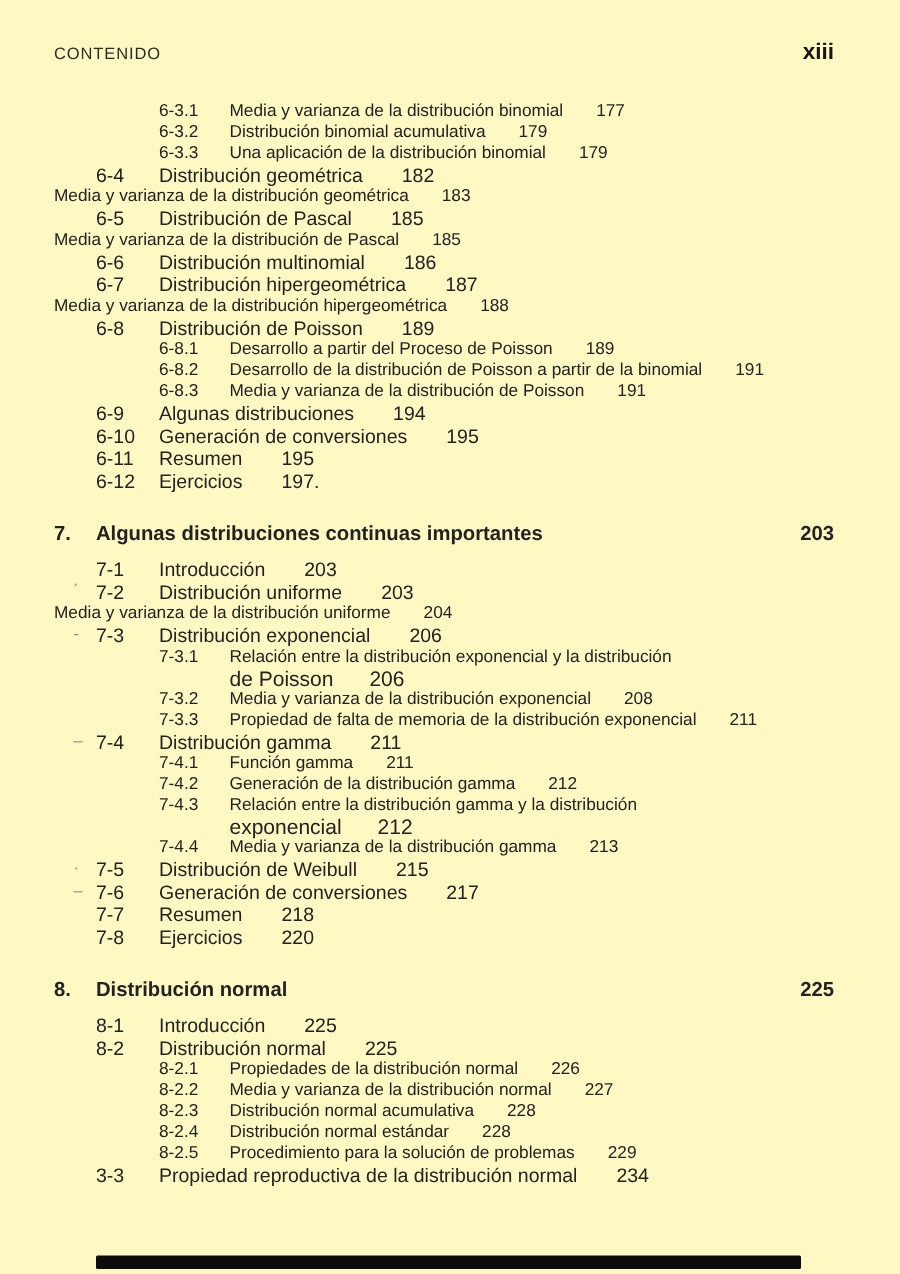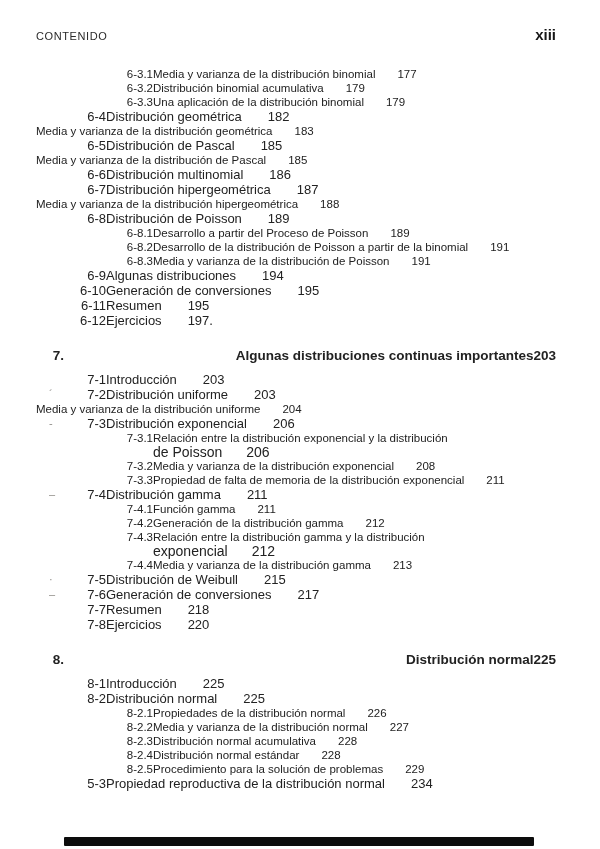--- a/index.html
+++ b/index.html
@@ -6,23 +6,22 @@
   html,body { width:600px; height:849px; }
   body {
     background:#efeeea;
     font-family:"Liberation Sans", sans-serif;
     color:#222;
     position:relative;
     overflow:hidden;
   }
   .page {
     position:absolute; inset:0;
-    background:#ffffff;
+    background:#fef9c3;
     padding:26px 44px 0 36px;
-    text-align:right;
   }
   .hdr {
     display:flex; justify-content:space-between; align-items:baseline;
     margin-bottom:24px;
   }
   .hdr-left { font-size:11px; letter-spacing:0.6px; color:#2a2a2a; }
   .hdr-right { font-size:15px; font-weight:bold; color:#161616; }
 
   .row { position:relative; display:flex; align-items:baseline; }
   .row .pg { margin-left:26px; white-space:pre; }
@@ -285,20 +284,20 @@
         <span class="num">8-2.4</span>
         <span class="title">Distribución normal estándar</span>
         <span class="pg">228</span>
       </div>
       <div class="row sub">
         <span class="num">8-2.5</span>
         <span class="title">Procedimiento para la solución de problemas</span>
         <span class="pg">229</span>
       </div>
       <div class="row section">
-        <span class="num">5-3</span>
+        <span class="num">3-3</span>
         <span class="title">Propiedad reproductiva de la distribución normal</span>
         <span class="pg">234</span>
       </div>
     </div>
 
   <div class="bottom-bar"></div>
 </div>
 
 </body></html>

